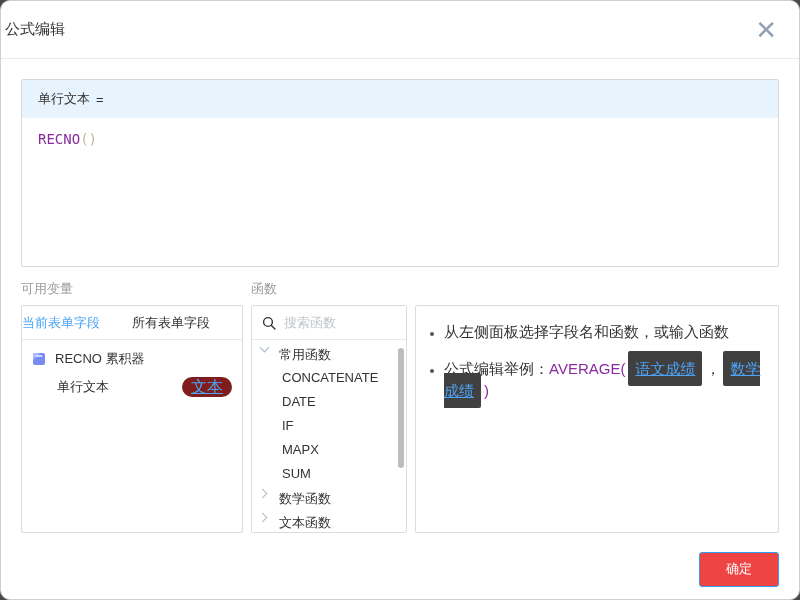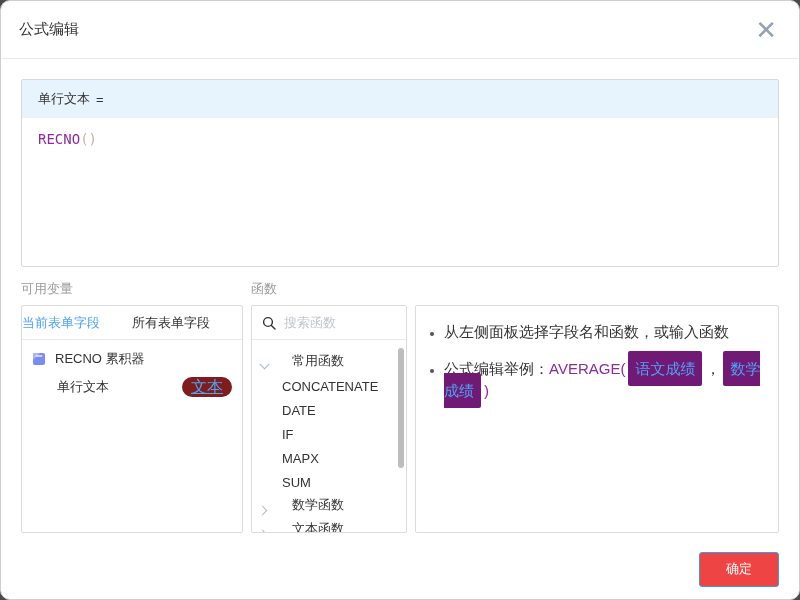--- a/index.html
+++ b/index.html
@@ -14,21 +14,21 @@
     background: #fff;
     border: 1px solid #cfcfcf;
     border-radius: 10px;
     overflow: hidden;
     display: flex; flex-direction: column;
   }
   
   .dlg-header {
     height: 58px; flex: 0 0 58px;
     display: flex; align-items: center; justify-content: space-between;
-    padding: 0 22px 0 18px;
+    padding: 0 22px 0 4px;
     border-bottom: 1px solid #e9e9e9;
     text-align: center;
   }
   .dlg-title { font-size: 15px; color: #333; }
   .dlg-close {
     font-size: 26px; line-height: 1; color: #93a1b0;
     cursor: pointer; font-weight: 300; user-select: none;
   }
   
   .dlg-content { padding: 20px 20px 0 20px; flex: 1; }
@@ -87,21 +87,21 @@
   }
   .search-row svg { flex: 0 0 14px; }
   .search-input {
     border: none; outline: none; width: 100%;
     font-size: 13px; color: #333; background: transparent;
     font-family: "Liberation Sans", sans-serif;
   }
   .search-input::placeholder { color: #c0c4cc; }
   .tree { padding: 6px 0 0 0; }
   .tree-row {
-    height: 24px; display: flex; align-items: flex-end; gap: 24px;
+    height: 24px; display: flex; align-items: flex-start; gap: 11px;
     padding-left: 9px; font-size: 13px; color: #333;
     cursor: pointer; white-space: nowrap;
   }
   .tree-row.leaf { padding-left: 30px; }
   .chev { width: 7px; height: 7px; flex: 0 0 7px; position: relative; top: 0; }
   .chev.down {
     border-right: 1.5px solid #a4b7cb; border-bottom: 1.5px solid #a4b7cb;
     transform: rotate(45deg); top: -2px;
   }
   .chev.right {
@@ -114,22 +114,22 @@
     background: #bdbdbd; border-radius: 3px; cursor: pointer;
   }
   
   .help { padding: 15px 10px 0 28px; }
   .help li {
     font-size: 15px; color: #333;
     margin-bottom: 15px; line-height: 22px;
   }
   .help li::marker { color: #555; font-size: 12px; }
   .chip {
-    background: #701a75; color: #4da3f7;
-    padding: 9px 7px; border-radius: 2px; margin: 0 3px;
+    background: #404040; color: #4da3f7;
+    padding: 9px 7px; border-radius: 2px; margin: 0 3px; text-decoration: underline;
   }
   .purple { color: #8a2b9e; }
   
   .dlg-footer {
     flex: 0 0 72px;
     display: flex; align-items: center; justify-content: flex-end;
     gap: 20px; padding: 0 20px;
   }
   .btn {
     width: 80px; height: 35px; border-radius: 3px;

